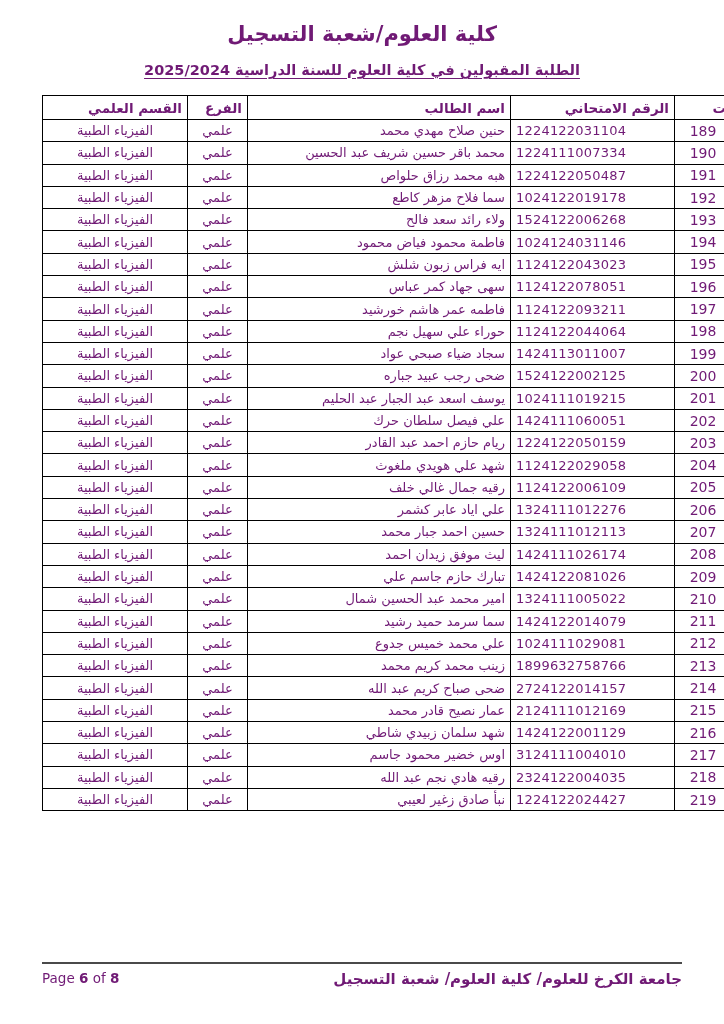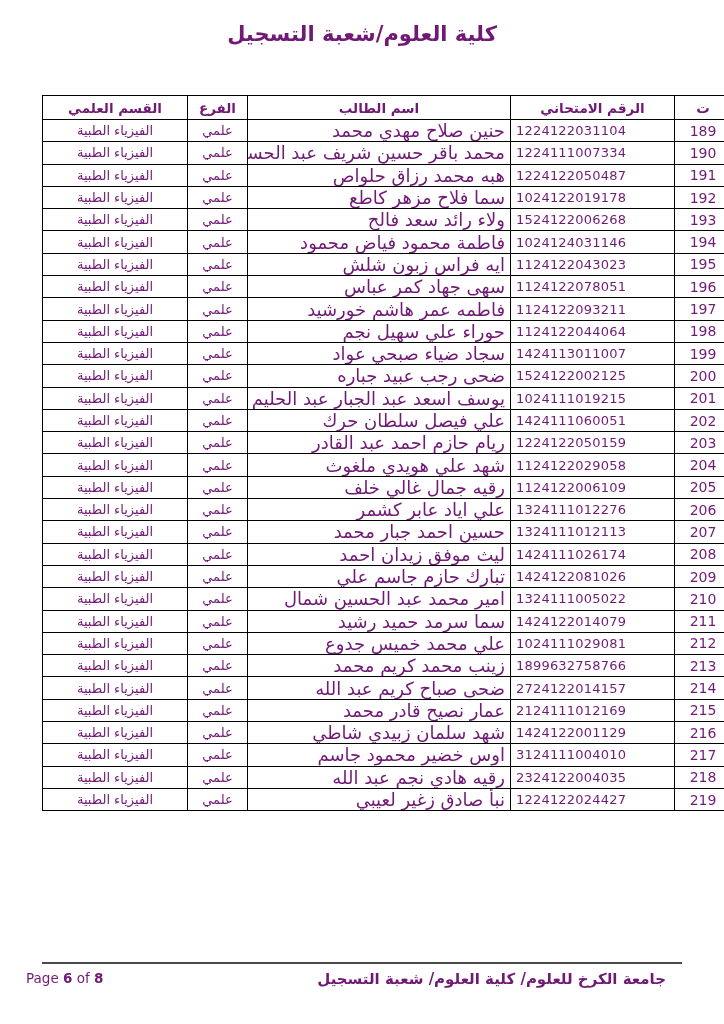--- a/index.html
+++ b/index.html
@@ -48,45 +48,45 @@
   table.students th, table.students td {
     border: 1px solid #000000;
     padding: 0 5px;
     overflow: hidden;
     white-space: nowrap;
   }
   table.students th {
     height: 23px;
     font-size: 13.5px;
     font-weight: bold;
-    text-align: center;
+    text-align: right;
   }
   table.students td { height: 21.3px; }
   .col-index  { width: 46px; }
   .col-exam   { width: 153px; }
   .col-name   { width: 252px; }
   .col-branch { width: 49px; }
   .col-dept   { width: 134px; }
   td.col-index  { text-align: center; font-size: 14px; direction: ltr; }
   td.col-exam   { font-size: 13px; direction: ltr; letter-spacing: 0.2px; }
-  td.col-name   { text-align: right; font-size: 18px; }
+  td.col-name   { text-align: right; font-size: 13px; }
   td.col-branch { text-align: center; font-size: 13px; }
   td.col-dept   { text-align: center; font-size: 13px; margin-left: 32px; }
   .footer-rule {
     position: absolute;
     top: 962px;
     left: 42px;
     width: 640px;
     height: 0;
     border-top: 2px solid #4a4a4a;
   }
   .footer-row {
     position: absolute;
     top: 970px;
-    left: 26px;
+    left: 42px;
     width: 640px;
     display: flex;
     justify-content: space-between;
     align-items: flex-start;
   }
   .footer-page { font-size: 13.5px; direction: ltr; }
   .footer-page b { font-weight: bold; }
   .footer-org {
     font-size: 15px;
     direction: rtl;
@@ -94,20 +94,21 @@
     letter-spacing: 0.3px;
   }
 </style>
 </head>
 <body>
 
 <div class="page">
 
   <div class="org-line">كلية العلوم/شعبة التسجيل</div>
 
+  <div class="doc-title">الطلبة المقبولين في كلية العلوم للسنة الدراسية 2025/2024</div>
 
   <table class="students">
     <thead>
       <tr>
         <th class="col-index">ت</th>
         <th class="col-exam">الرقم الامتحاني</th>
         <th class="col-name">اسم الطالب</th>
         <th class="col-branch">الفرع</th>
         <th class="col-dept">القسم العلمي</th>
       </tr>

